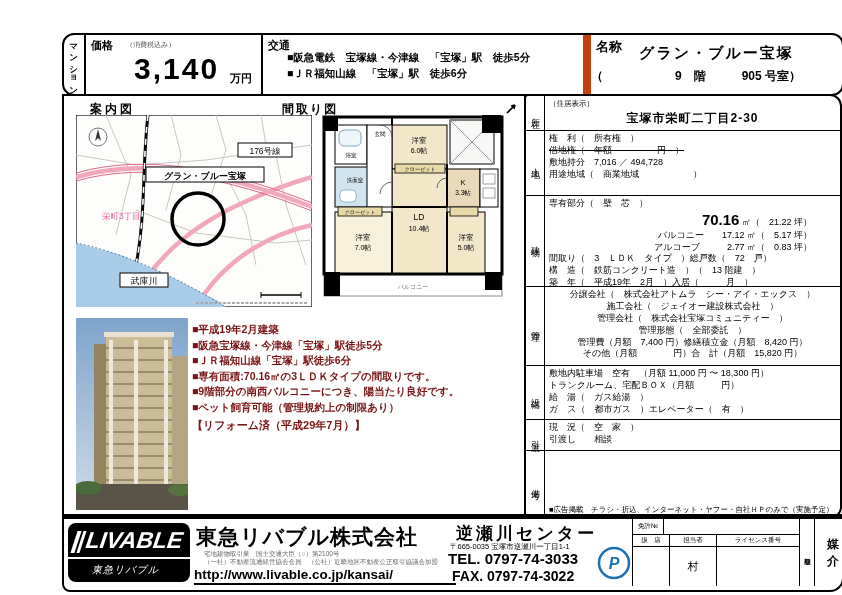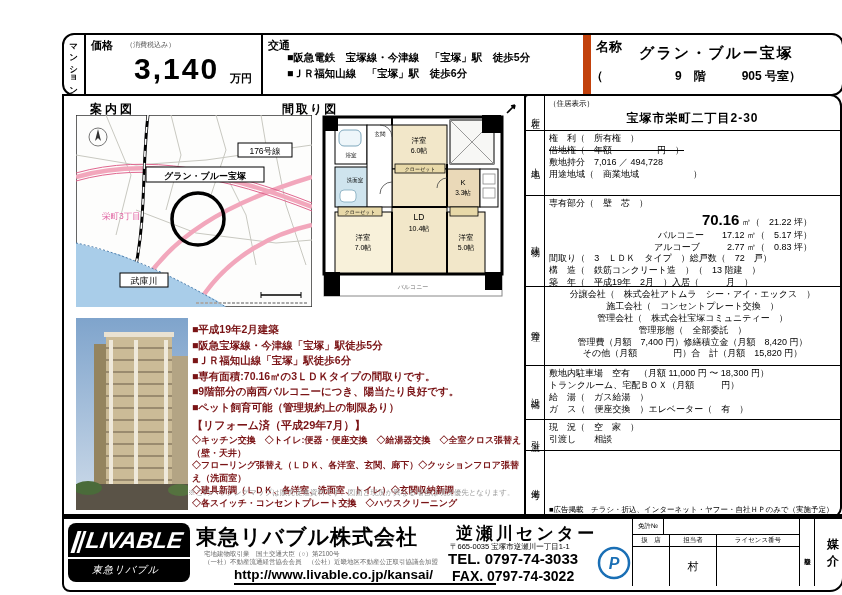--- a/index.html
+++ b/index.html
@@ -208,27 +208,20 @@
     <div class="abs bullets" style="left:128px;top:226px;width:328px;">
       <div>■平成19年2月建築</div>
       <div>■阪急宝塚線・今津線「宝塚」駅徒歩5分</div>
       <div>■ＪＲ福知山線「宝塚」駅徒歩6分</div>
       <div>■専有面積:70.16㎡の3ＬＤＫタイプの間取りです。</div>
       <div>■9階部分の南西バルコニーにつき、陽当たり良好です。</div>
       <div>■ペット飼育可能（管理規約上の制限あり）</div>
     </div>
 
     <div class="abs" style="left:128px;top:322px;font-size:11px;font-weight:bold;color:#7a1416;">【リフォーム済（平成29年7月）】</div>
-    <div class="abs reform" style="left:128px;top:338px;width:330px;">
-      <div>◇キッチン交換　◇トイレ:便器・便座交換　◇給湯器交換　◇全室クロス張替え（壁・天井）</div>
-      <div>◇フローリング張替え（ＬＤＫ、各洋室、玄関、廊下）◇クッションフロア張替え（洗面室）</div>
-      <div>◇建具新調（ＬＤＫ、各洋室、洗面室、トイレ）◇玄関収納新調</div>
-      <div>◇各スイッチ・コンセントプレート交換　◇ハウスクリーニング</div>
-    </div>
-    <div class="abs" style="left:124px;top:392px;font-size:7.5px;color:#999;">※このハウジングマップは販売促進資料です。図面と現況が異なる場合は現況優先となります。</div>
   </div>
 
   <div class="abs" style="left:524px;top:94px;width:314px;height:421px;border:2px solid #000;border-radius:4px 12px 12px 4px;background:#fff;display:flex;flex-direction:column;">
 
     <div class="row" style="height:34px;">
       <div class="cell-label vtext" style="width:18px;letter-spacing:2px;">所在</div>
       <div class="content" style="position:relative;">
         <span style="font-size:7.5px;">（住居表示）</span>
         <div style="text-align:center;font-size:12px;font-weight:bold;letter-spacing:1px;margin-top:1px;">宝塚市栄町二丁目2-30</div>
       </div>
@@ -257,35 +250,35 @@
         <div>間取り（　3　ＬＤＫ　タイプ　）総戸数（　72　戸）</div>
         <div>構　造（　鉄筋コンクリート造　）（　13 階建　）</div>
         <div>築　年（　平成19年　2月　）入居（　　　月　）</div>
       </div>
     </div>
 
     <div class="row" style="height:78px;text-align:center;">
       <div class="cell-label vtext" style="width:18px;letter-spacing:2px;">管理</div>
       <div class="content">
         <div>分譲会社（　株式会社アトムラ　シー・アイ・エックス　）</div>
-        <div>施工会社（　コンセントプレート交換　）</div>
+        <div>施工会社（　ジェイオー建設株式会社　）</div>
         <div>管理会社（　株式会社宝塚コミュニティー　）</div>
         <div>管理形態（　全部委託　）</div>
         <div>管理費（月額　7,400 円）修繕積立金（月額　8,420 円）</div>
         <div>その他（月額　　　　円）合　計（月額　15,820 円）</div>
       </div>
     </div>
 
     <div class="row" style="height:53px;">
       <div class="cell-label vtext" style="width:18px;letter-spacing:2px;">設備</div>
       <div class="content">
         <div>敷地内駐車場　空有　（月額 11,000 円 〜 18,300 円）</div>
         <div>トランクルーム、宅配ＢＯＸ（月額　　　円）</div>
         <div>給　湯（　ガス給湯　）</div>
-        <div>ガ　ス（　便座交換　）エレベーター（　有　）</div>
+        <div>ガ　ス（　都市ガス　）エレベーター（　有　）</div>
       </div>
     </div>
 
     <div class="row" style="height:30px;">
       <div class="cell-label vtext" style="width:18px;letter-spacing:2px;">引渡</div>
       <div class="content">
         <div>現　況（　空　家　）</div>
         <div>引渡し　　相談</div>
       </div>
     </div>
@@ -304,21 +297,21 @@
       <div style="position:absolute;left:6px;top:8px;width:4px;height:22px;background:#fff;transform:skewX(-18deg);"></div>
       <div style="position:absolute;left:12px;top:8px;width:3px;height:22px;background:#fff;transform:skewX(-18deg);"></div>
       <div style="position:absolute;left:18px;top:4px;color:#fff;font-size:23px;font-weight:bold;font-style:italic;letter-spacing:0px;transform:skewX(-8deg);">LIVABLE</div>
       <div style="position:absolute;left:0;right:0;top:34px;height:2px;background:#fff;"></div>
       <div style="position:absolute;left:24px;top:40px;color:#fff;font-size:10px;font-style:italic;letter-spacing:1px;">東急リバブル</div>
     </div>
 
     <div class="abs" style="left:132px;top:4px;font-size:21px;font-weight:bold;letter-spacing:1px;">東急リバブル株式会社</div>
     <div class="abs tiny" style="left:140px;top:31px;">宅地建物取引業　国土交通大臣（○）第2100号</div>
     <div class="abs tiny" style="left:140px;top:39px;">（一社）不動産流通経営協会会員　（公社）近畿地区不動産公正取引協議会加盟</div>
-    <div class="abs" style="left:130px;top:48px;width:262px;font-size:13.5px;font-weight:bold;border-bottom:2px solid #000;padding-bottom:1px;margin-left:40px;">http://www.livable.co.jp/kansai/</div>
+    <div class="abs" style="left:130px;top:48px;width:262px;font-size:13.5px;font-weight:bold;border-bottom:2px solid #000;padding-bottom:1px;">http://www.livable.co.jp/kansai/</div>
 
     <div class="abs" style="left:392px;top:3px;font-size:17px;font-weight:bold;letter-spacing:3px;">逆瀬川センター</div>
     <div class="abs" style="left:386px;top:23px;font-size:7.5px;">〒665-0035 宝塚市逆瀬川一丁目1-1</div>
     <div class="abs" style="left:384px;top:31px;font-size:15px;font-weight:bold;">TEL. 0797-74-3033</div>
     <div class="abs" style="left:388px;top:49px;font-size:14px;font-weight:bold;">FAX.  0797-74-3022</div>
 
     <svg class="abs" style="left:532px;top:26px;" width="36" height="36" viewBox="0 0 36 36">
       <circle cx="18" cy="18" r="15" fill="none" stroke="#1a6fb5" stroke-width="2.5"></circle>
       <text x="18" y="24" font-size="16" font-weight="bold" font-style="italic" fill="#1a6fb5" text-anchor="middle">P</text>
       <path d="M6,28 A16,16 0 0 0 30,28" fill="none" stroke="#1a6fb5" stroke-width="1"></path>

